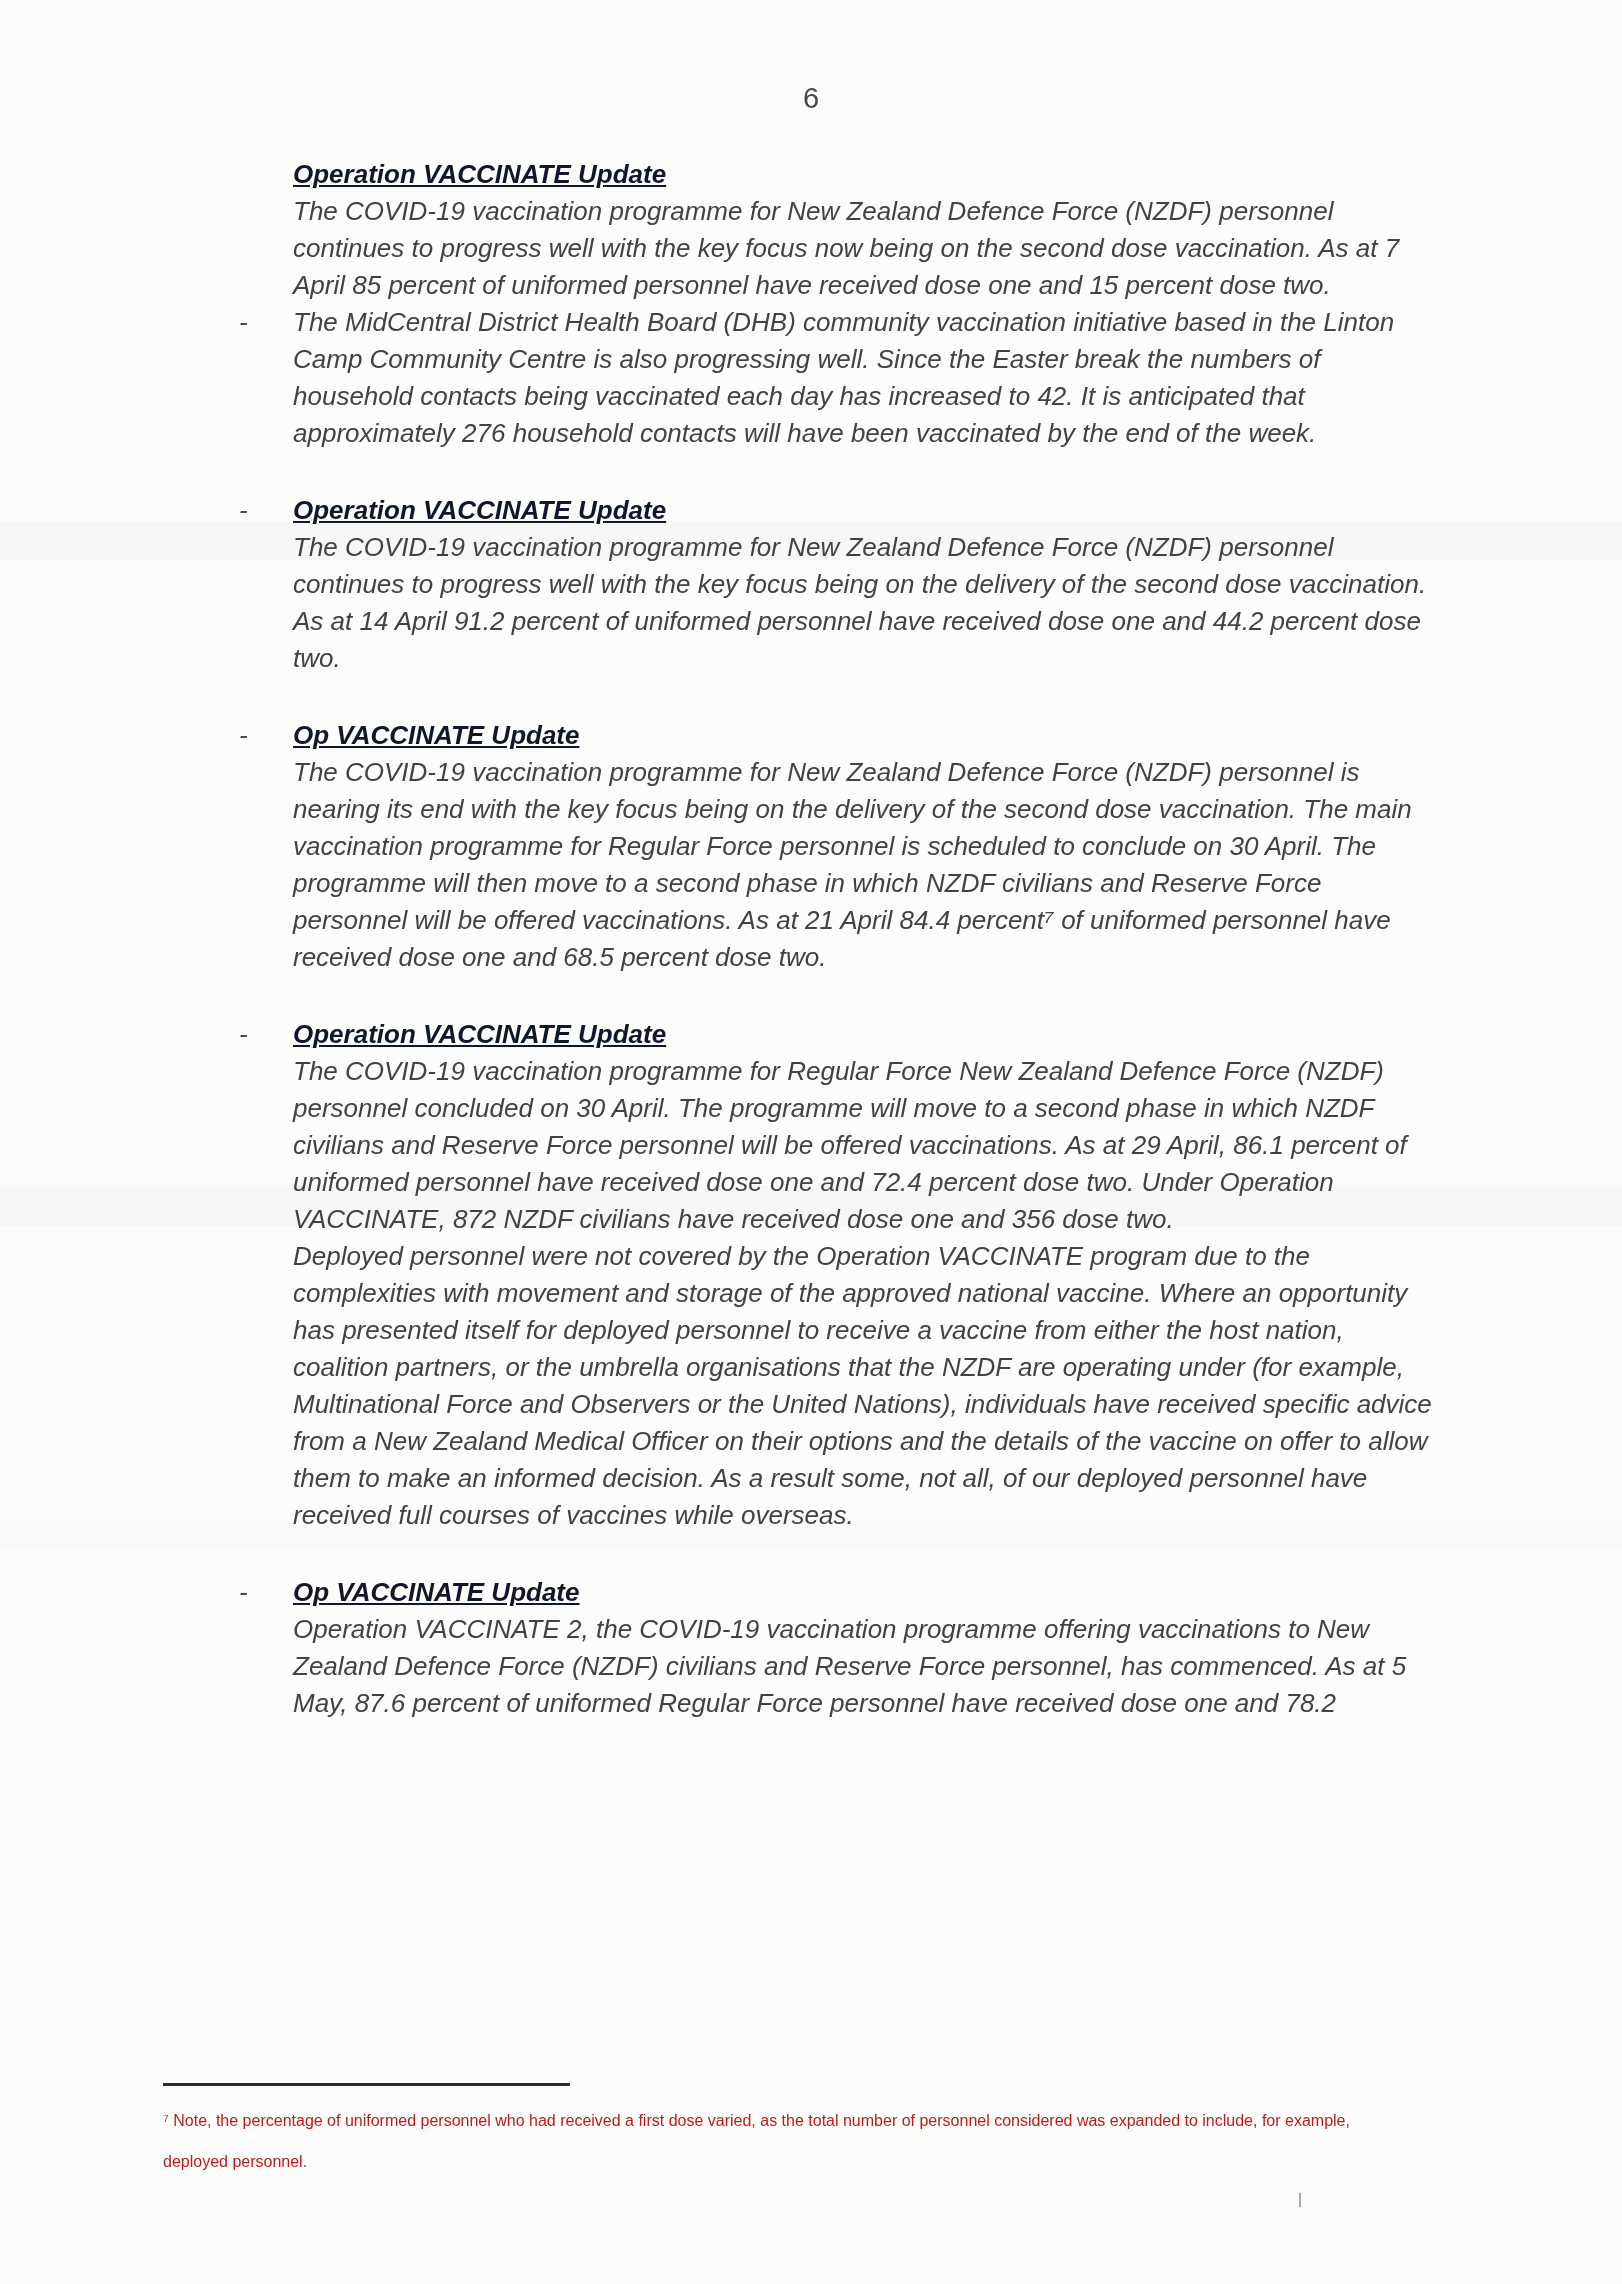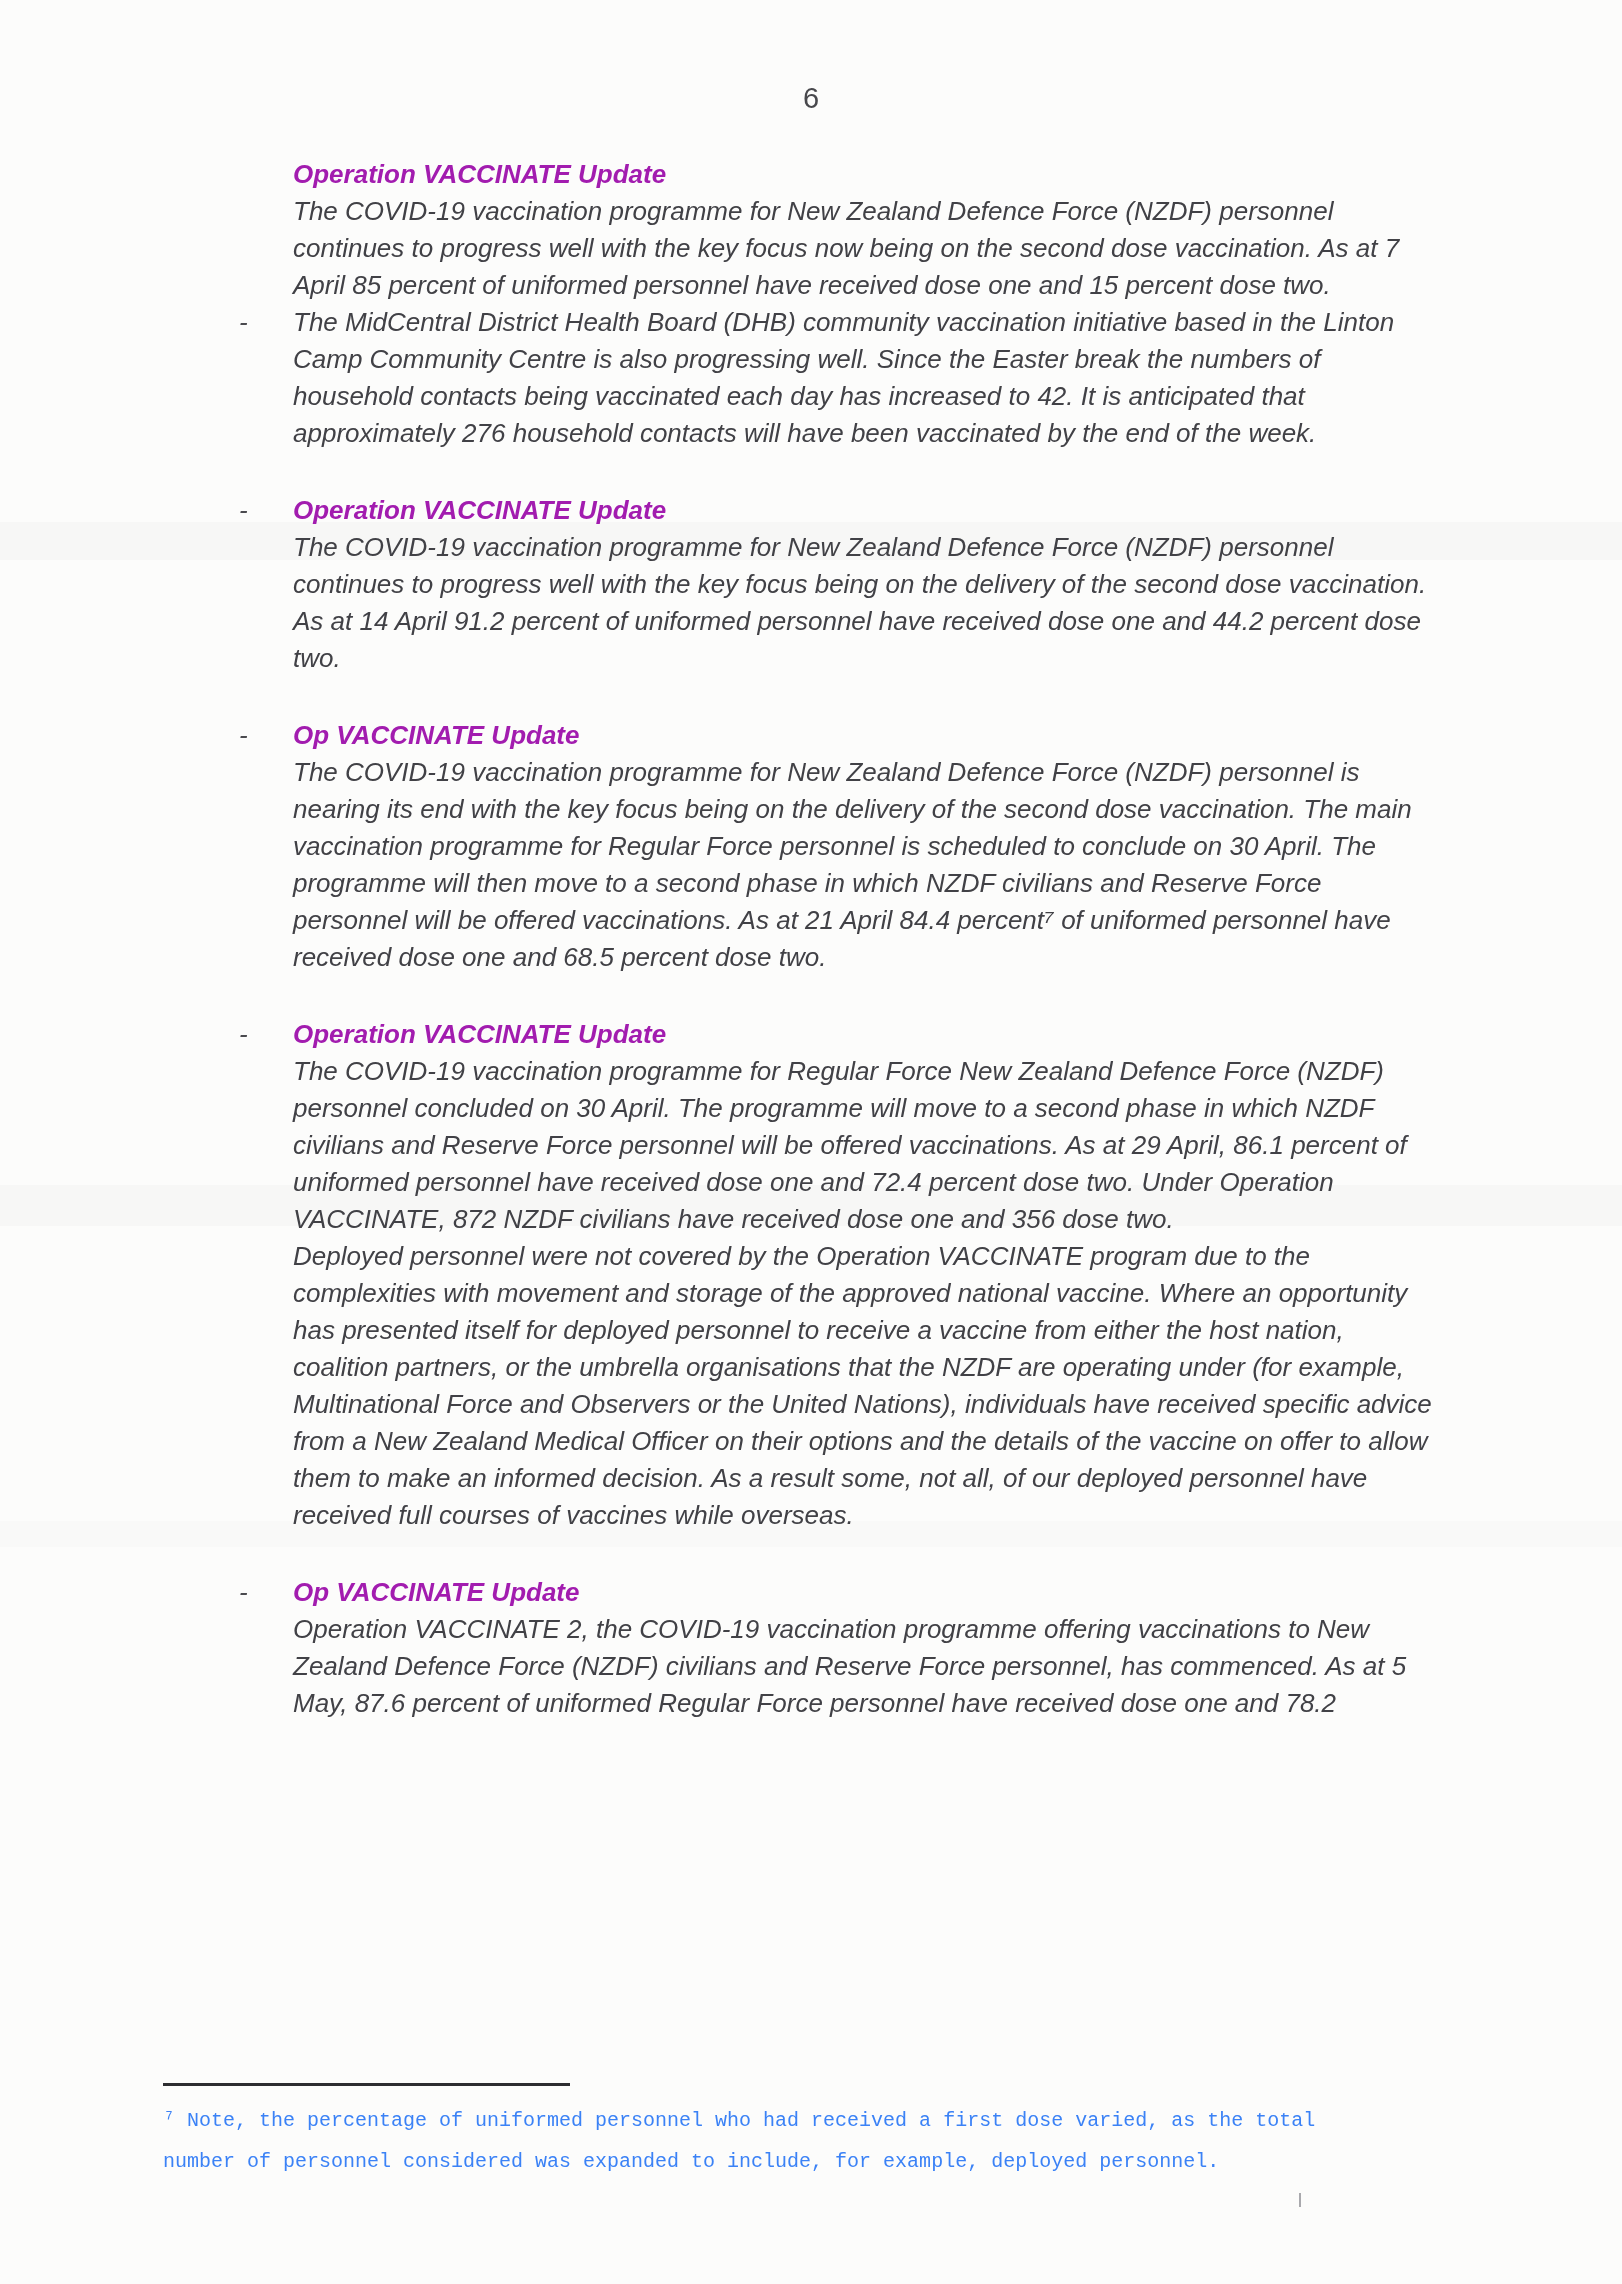--- a/index.html
+++ b/index.html
@@ -54,21 +54,22 @@
     font-style: italic;
     font-size: 26px;
     line-height: 37px;
     color: #414146;
   }
   .block { position: relative; }
   .block.gap { margin-top: 40px; }
   .content p { margin: 0; padding: 0; }
   .title, .heading {
     font-weight: bold;
-    color: #a21caf;
+    color: #0f172a;
+    text-decoration: underline;
   }
   .dash {
     position: absolute;
     left: -54px;
     top: 0;
     font-weight: normal;
     color: #4a4a4e;
   }
 
   .footnote-rule {
@@ -77,24 +78,23 @@
     left: 163px;
     width: 407px;
     height: 3.2px;
     background: #2d2d30;
   }
   .footnote {
     position: absolute;
     top: 2100px;
     left: 163px;
     width: 1231px;
-    font-size: 20px;
+    font-size: 16px;
     line-height: 41px;
-    color: #3b82f6;
-    font-family: Liberation Mono, monospace;
+    color: #b91c1c;
   }
 </style>
 </head>
 <body>
 
 <div class="page">
 
   <div class="scan-band band1"></div>
   <div class="scan-band band2"></div>
   <div class="scan-band band3"></div>

